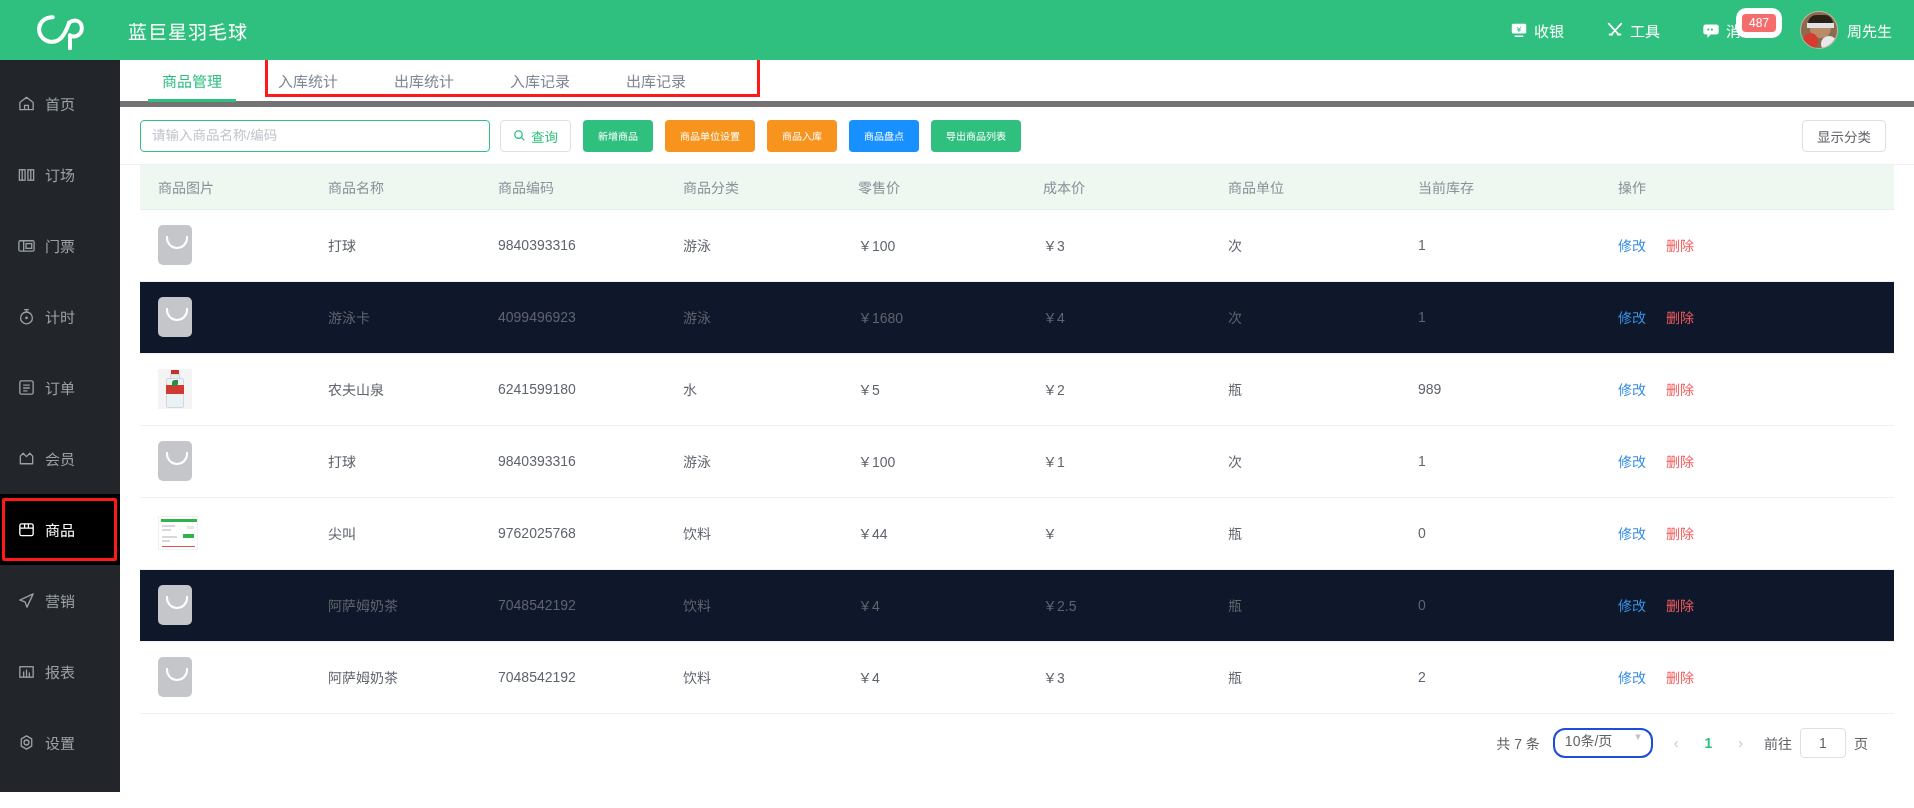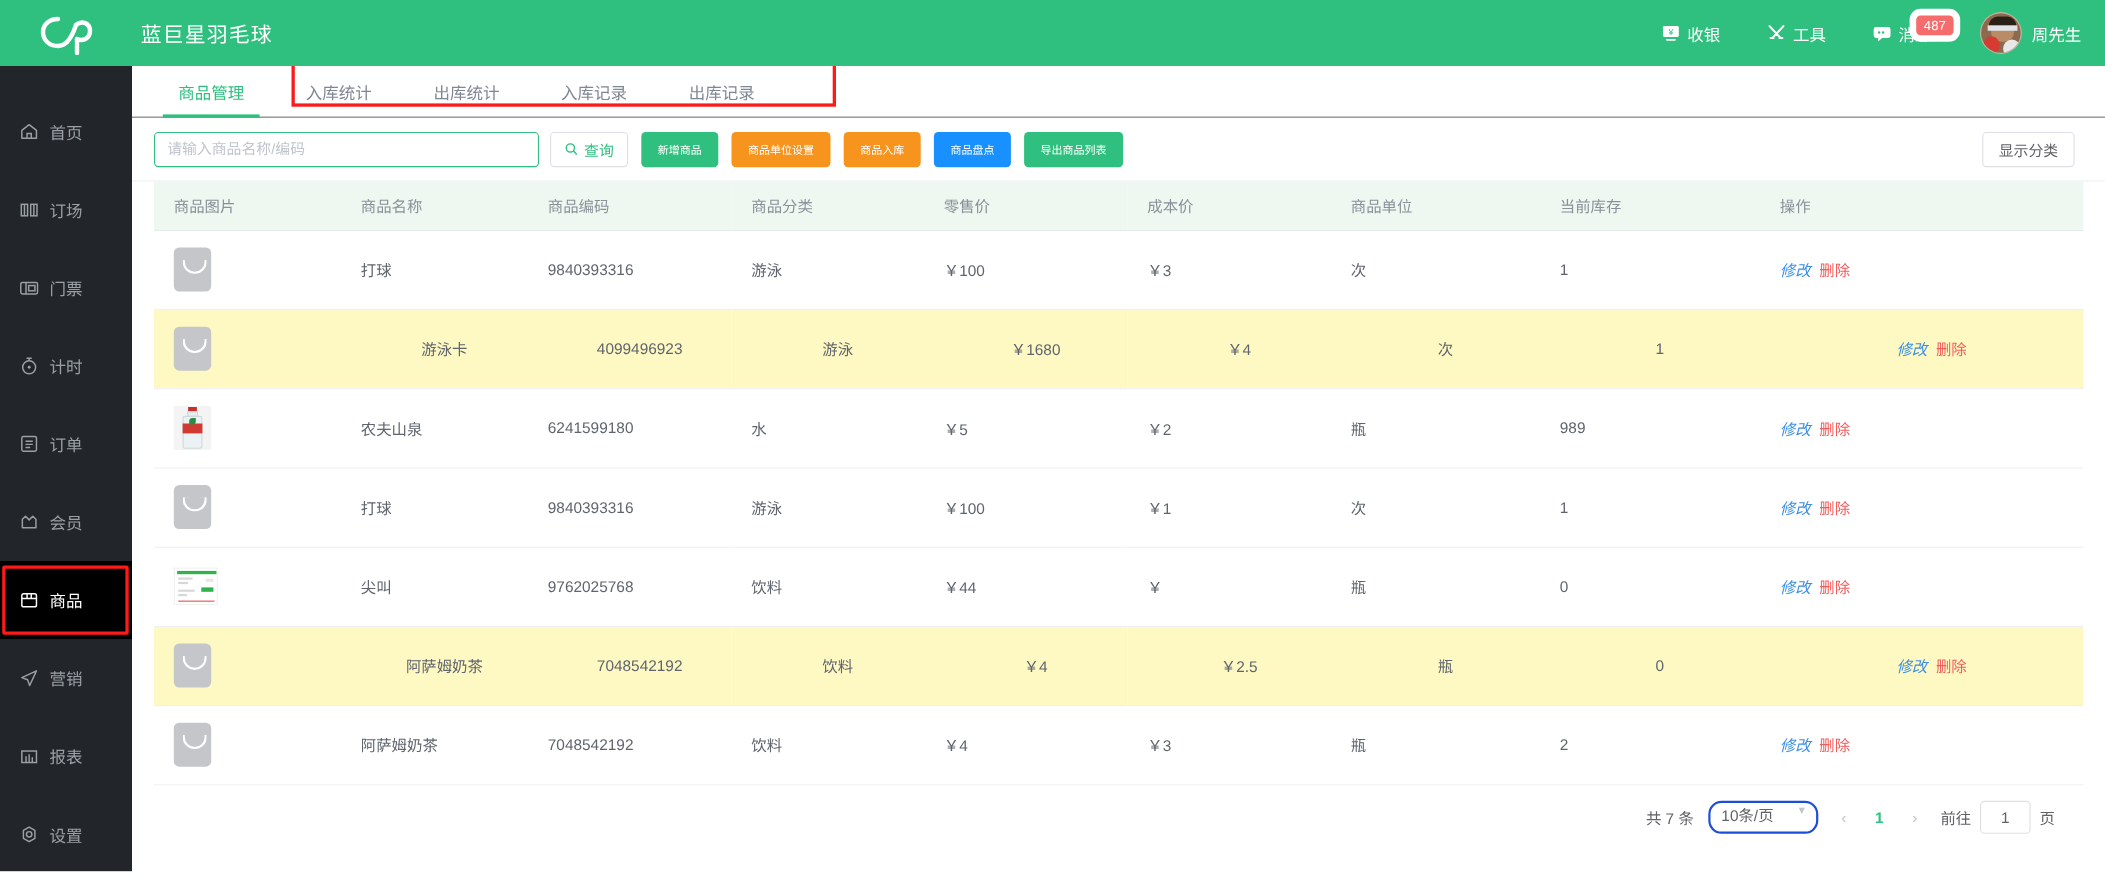--- a/index.html
+++ b/index.html
@@ -56,21 +56,21 @@
   .avatar .ph-glove-r { position:absolute; left:20px; top:24px; width:16px; height:16px; border-radius:50%; background:#e8e8e8; }
   .user-name { margin-left: 9px; font-size: 15px; color: #fff; }
 
   
   .body-wrap { flex: 1; display: flex; min-height: 0; }
 
   
   .sidebar {
     width: 120px; flex: 0 0 120px;
     background: #22262a;
-    padding-top: 24px;
+    padding-top: 8px;
     position: relative;
   }
   .side-item {
     height: 71px;
     display: flex; align-items: center;
     padding-left: 17px;
     gap: 9px;
     color: #9aa0a6; font-size: 15px;
     cursor: pointer; position: relative;
   }
@@ -81,21 +81,21 @@
   .side-item.active::after {
     content: ""; position: absolute; left: 2px; top: 4px; right: 3px; bottom: 4px;
     border: 3px solid #ff1a1a; border-radius: 2px; pointer-events: none;
   }
 
   
   .content { flex: 1; min-width: 0; background: #ffffff; display: flex; flex-direction: column; position: relative; }
 
   .tabs-bar {
     height: 47px; flex: 0 0 47px;
-    border-bottom: 1px solid #737373;
+    border-bottom: 6px solid #737373;
     display: flex; align-items: stretch;
     padding-left: 28px;
     position: relative;
   }
   .tab {
     display: flex; align-items: center; justify-content: center;
     padding: 0 14px; margin-right: 28px;
     font-size: 15px; color: #7f8694; cursor: pointer;
     position: relative;
   }
@@ -161,21 +161,21 @@
     padding-left: 18px;
     border-bottom: 1px solid #e4eee8;
   }
   table.grid tbody td {
     height: 72px;
     font-size: 14px; color: #5f646d;
     padding-left: 18px;
     border-bottom: 1px solid #eef0f3;
     vertical-align: middle;
   }
-  table.grid tbody tr.alt td { background: #fef9c3; text-align: center; }
+  table.grid tbody tr.alt td { background: #0f172a; }
   .thumb-ph {
     width: 34px; height: 40px; border-radius: 5px; background: #c4c6c9;
     position: relative;
   }
   .thumb-ph::after {
     content: ""; position: absolute; left: 8px; top: 11px;
     width: 18px; height: 11px;
     border: 2.4px solid #ffffff; border-top: none;
     border-radius: 0 0 14px 14px;
   }
@@ -193,21 +193,21 @@
   }
   .thumb-doc .bar-g { position:absolute; left:2px; top:2px; width:36px; height:3px; background:#2fb34a; }
   .thumb-doc .ln { position:absolute; height:1.5px; background:#d8d8d8; }
   .thumb-doc .ln1 { left:3px; top:8px; width:13px; }
   .thumb-doc .ln2 { left:3px; top:12px; width:9px; }
   .thumb-doc .ln3 { left:3px; top:19px; width:15px; }
   .thumb-doc .ln4 { left:3px; top:23px; width:8px; }
   .thumb-doc .chip { position:absolute; right:3px; top:17px; width:11px; height:4px; background:#2fb34a; }
   .thumb-doc .chip2 { position:absolute; right:3px; top:9px; width:7px; height:3px; background:#e6e6e6; }
   .thumb-doc .underline { position:absolute; left:3px; bottom:2px; width:33px; height:1.5px; background:#e05252; }
-  .act-edit { color: #3a8ee6; cursor: pointer; margin-right: 4px; font-style: italic; }
+  .act-edit { color: #3a8ee6; cursor: pointer; margin-right: 16px; }
   .act-del { color: #f25c5c; cursor: pointer; }
 
   
   .pager {
     height: 58px; flex: 0 0 58px;
     display: flex; align-items: center; justify-content: flex-end;
     padding-right: 26px; gap: 13px;
     font-size: 14px; color: #606266;
   }
   .pg-total { color: #606266; }

